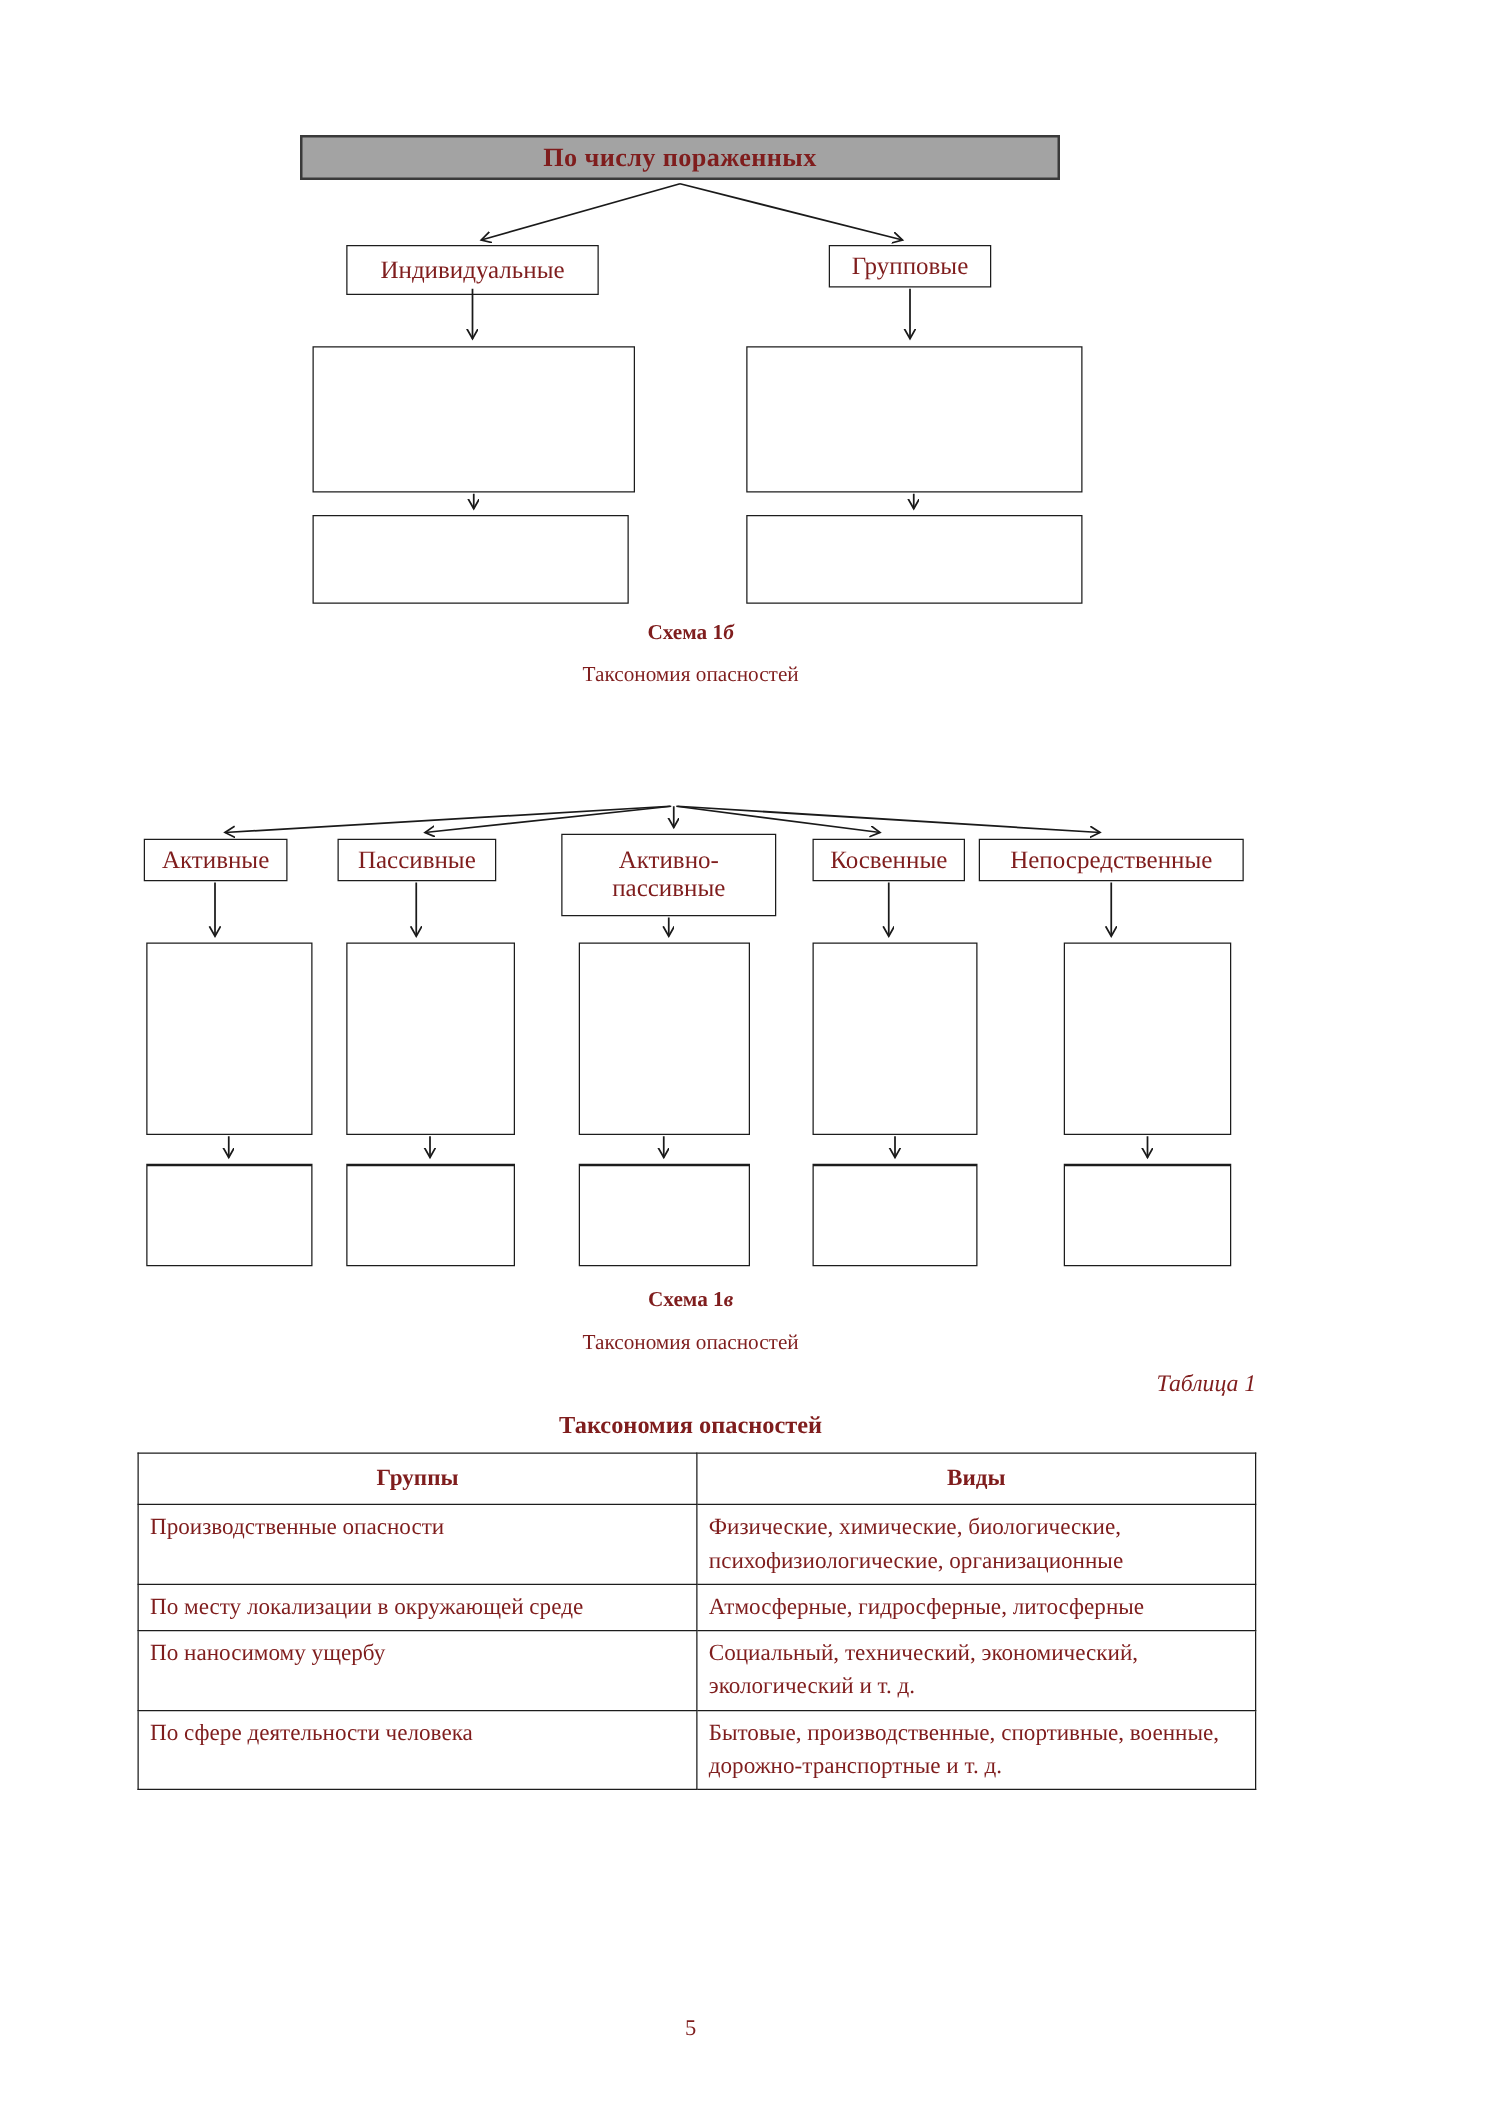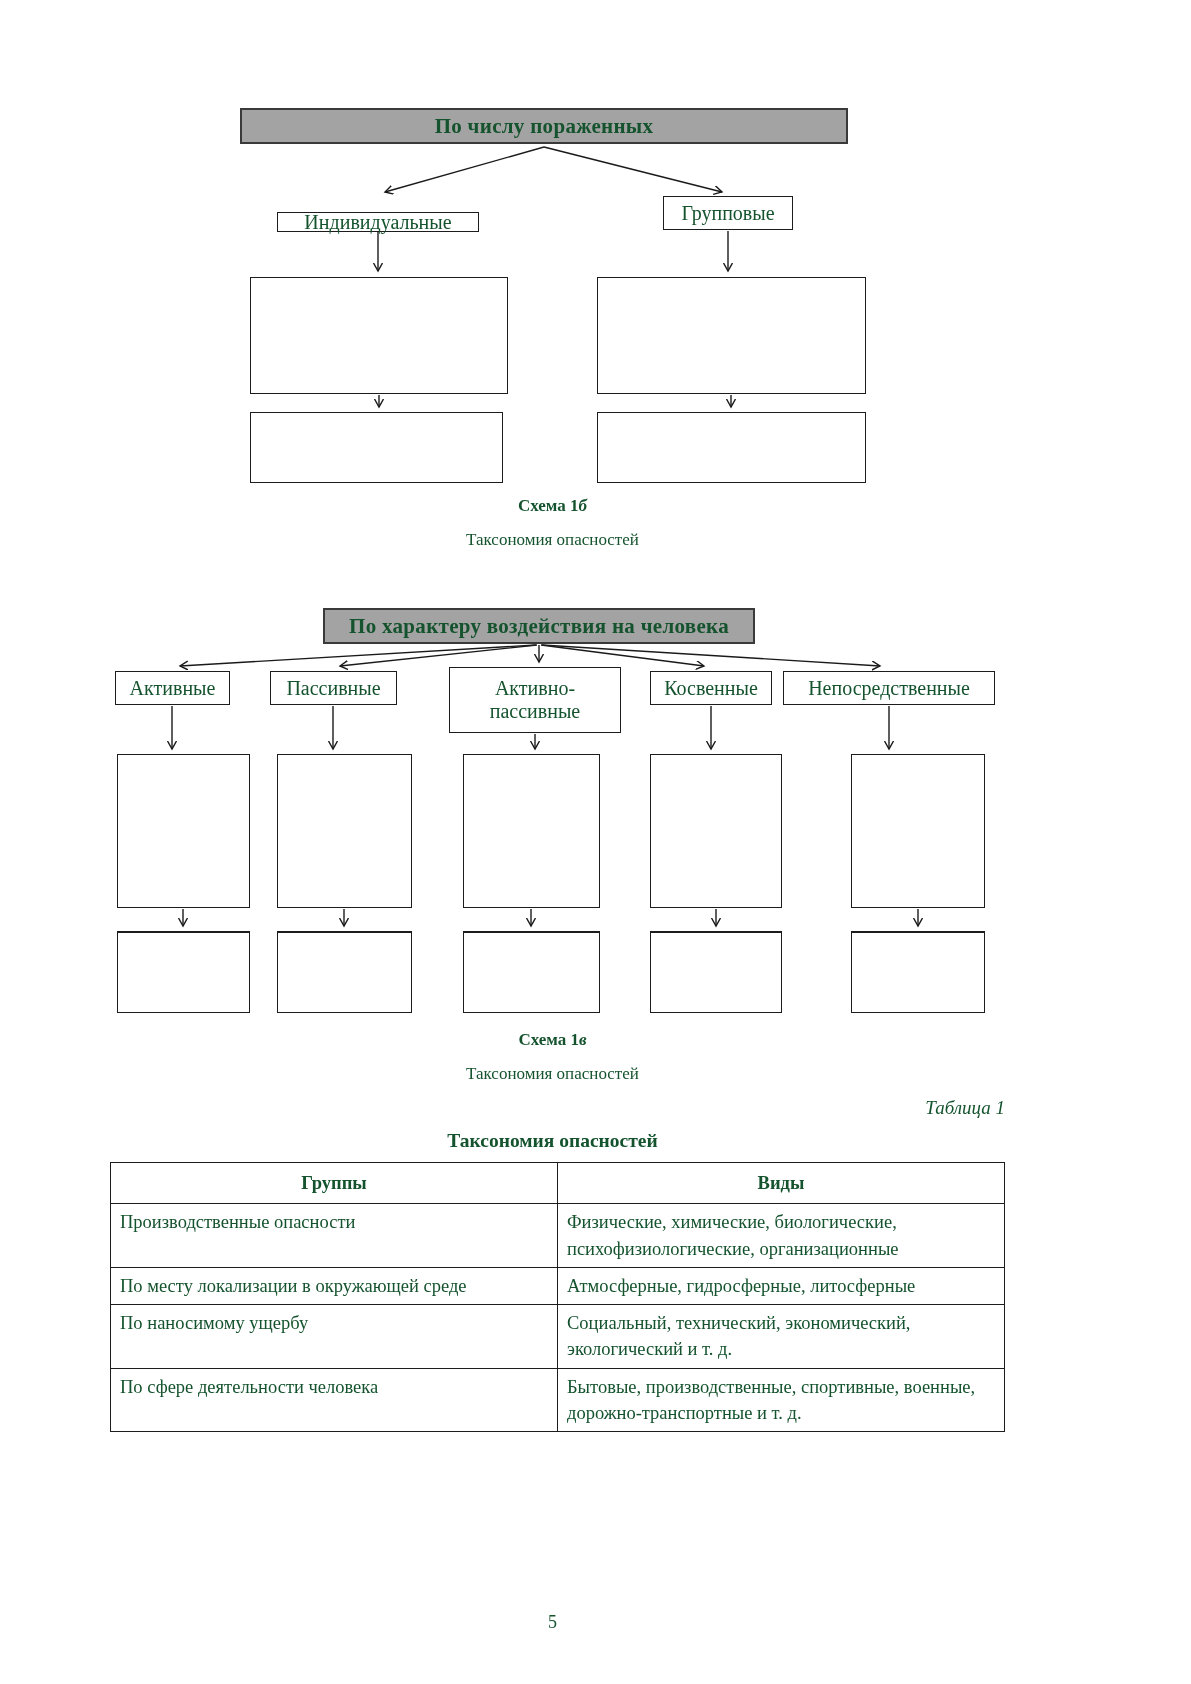--- a/index.html
+++ b/index.html
@@ -2,21 +2,21 @@
 <html lang="ru"><head>
 <meta charset="utf-8">
 <style>
   html, body { margin: 0; padding: 0; background: #ffffff; }
   .page {
     position: relative;
     width: 1191px;
     height: 1684px;
     background: #ffffff;
     font-family: "Liberation Serif", "DejaVu Serif", serif;
-    color: #14532d;
+    color: #7f1d1d;
     overflow: hidden;
   }
   .box {
     position: absolute;
     box-sizing: border-box;
     display: flex;
     align-items: center;
     justify-content: center;
     text-align: center;
     background: #ffffff;
@@ -80,38 +80,35 @@
 </style>
 </head>
 <body>
 
 <div class="page">
 
   <div class="box gray-box" style="left:240px; top:108px; width:608px; height:36px;">
     <span>По числу пораженных</span>
   </div>
 
-  <div class="box label-box" style="left:277px; top:196px; width:202px; height:20px;margin-top:16px;">
+  <div class="box label-box" style="left:277px; top:196px; width:202px; height:40px;">
     <span>Индивидуальные</span>
   </div>
   <div class="box label-box" style="left:663px; top:196px; width:130px; height:34px;">
     <span>Групповые</span>
   </div>
 
   <div class="box empty-box" style="left:250px; top:277px; width:258px; height:117px;"></div>
   <div class="box empty-box" style="left:597px; top:277px; width:269px; height:117px;"></div>
   <div class="box empty-box" style="left:250px; top:412px; width:253px; height:71px;"></div>
   <div class="box empty-box" style="left:597px; top:412px; width:269px; height:71px;"></div>
 
   <div class="caption-line cap-bold content-col" style="top:496px;"><span>Схема 1</span><i>б</i></div>
   <div class="caption-line content-col" style="top:530px;">Таксономия опасностей</div>
 
-  <div class="box gray-box" style="left:323px; top:608px; width:432px; height:36px;">
-    <span>По характеру воздействия на человека</span>
-  </div>
 
   <div class="box label-box" style="left:115px; top:671px; width:115px; height:34px;">
     <span>Активные</span>
   </div>
   <div class="box label-box" style="left:270px; top:671px; width:127px; height:34px;">
     <span>Пассивные</span>
   </div>
   <div class="box label-box" style="left:449px; top:667px; width:172px; height:66px;">
     <span>Активно-пассивные</span>
   </div>

